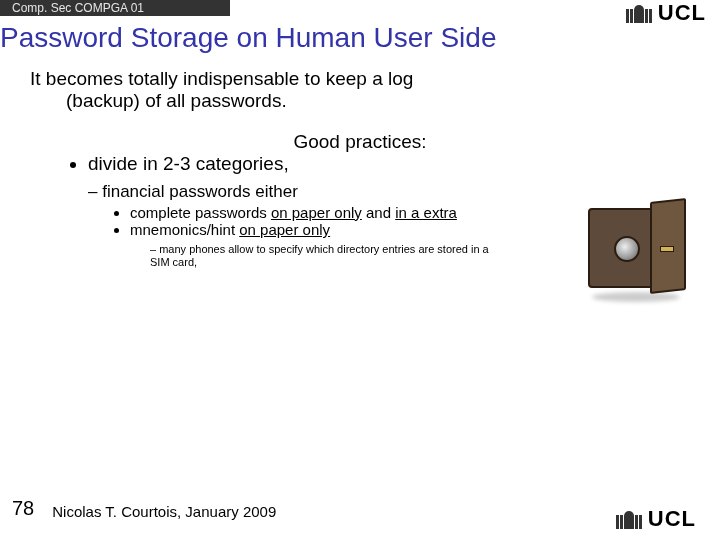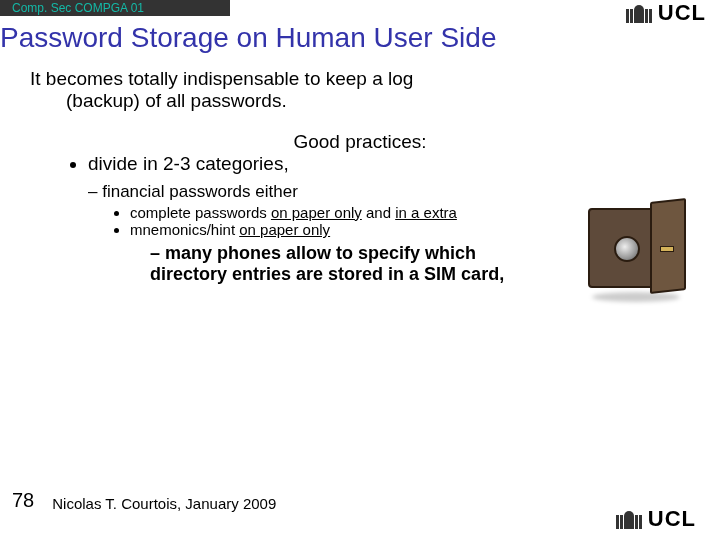--- a/index.html
+++ b/index.html
@@ -3,21 +3,21 @@
 <meta charset="utf-8">
 <style>
   * { margin: 0; padding: 0; box-sizing: border-box; }
   body {
     width: 720px; height: 540px;
     font-family: Arial, Helvetica, sans-serif;
     background: #fff; color: #000;
     position: relative; overflow: hidden;
   }
   .header-bar {
-    background: #333; color: #14b8a6;
+    background: #333; color: #e5e5e5;
     font-size: 12px; padding: 1px 12px;
     width: 230px;
   }
   .ucl-logo-top {
     position: absolute; top: 0; right: 14px;
     display: flex; align-items: center; gap: 6px;
   }
   .ucl-logo-bottom {
     position: absolute; bottom: 8px; right: 24px;
     display: flex; align-items: center; gap: 6px;
@@ -35,21 +35,21 @@
     color: #3333aa; font-size: 28px; font-weight: normal;
     text-align: left; margin: 6px 0 14px;
   }
   .content { padding: 0 30px; font-size: 19px; line-height: 1.18; }
   .indent1 { padding-left: 36px; }
   .section-gap { margin-top: 18px; text-align: center; }
   ul.bullets { list-style: disc; padding-left: 58px; font-size: 19px; }
   ul.dash { list-style: none; padding-left: 58px; margin-top: 6px; font-size: 17px; }
   ul.dash > li::before { content: "– "; }
   ul.dots { list-style: disc; padding-left: 100px; margin-top: 2px; font-size: 15px; }
-  ul.dash2 { list-style: none; padding-left: 120px; margin-top: 4px; font-size: 18px; font-weight: bold; }
+  ul.dash2 { list-style: none; padding-left: 120px; margin-top: 4px; font-size: 11px; }
   ul.dash2 > li::before { content: "– "; }
   ul.raquo { list-style: none; padding-left: 160px; font-size: 15px; }
   ul.raquo > li::before { content: "» "; }
   .underline { text-decoration: underline; }
   .safe-img {
     position: absolute; right: 30px; top: 190px;
     width: 110px; height: 110px;
   }
   .safe-body {
     position: absolute; left: 8px; top: 18px;
@@ -75,21 +75,21 @@
     width: 14px; height: 6px; background: #d4b25a;
     border: 1px solid #2a1c10;
   }
   .shadow {
     position: absolute; left: 12px; bottom: -2px;
     width: 88px; height: 10px;
     background: rgba(0,0,0,0.2); border-radius: 50%;
     filter: blur(2px);
   }
   .footer {
-    position: absolute; left: 12px; bottom: 28px;
+    position: absolute; left: 12px; bottom: 20px;
     display: flex; align-items: flex-end; gap: 18px;
     font-size: 15px;
   }
   .page-num { font-size: 20px; }
   .wrap-lesser { max-width: 420px; }
 </style>
 </head>
 <body>
 
 <div class="header-bar">

